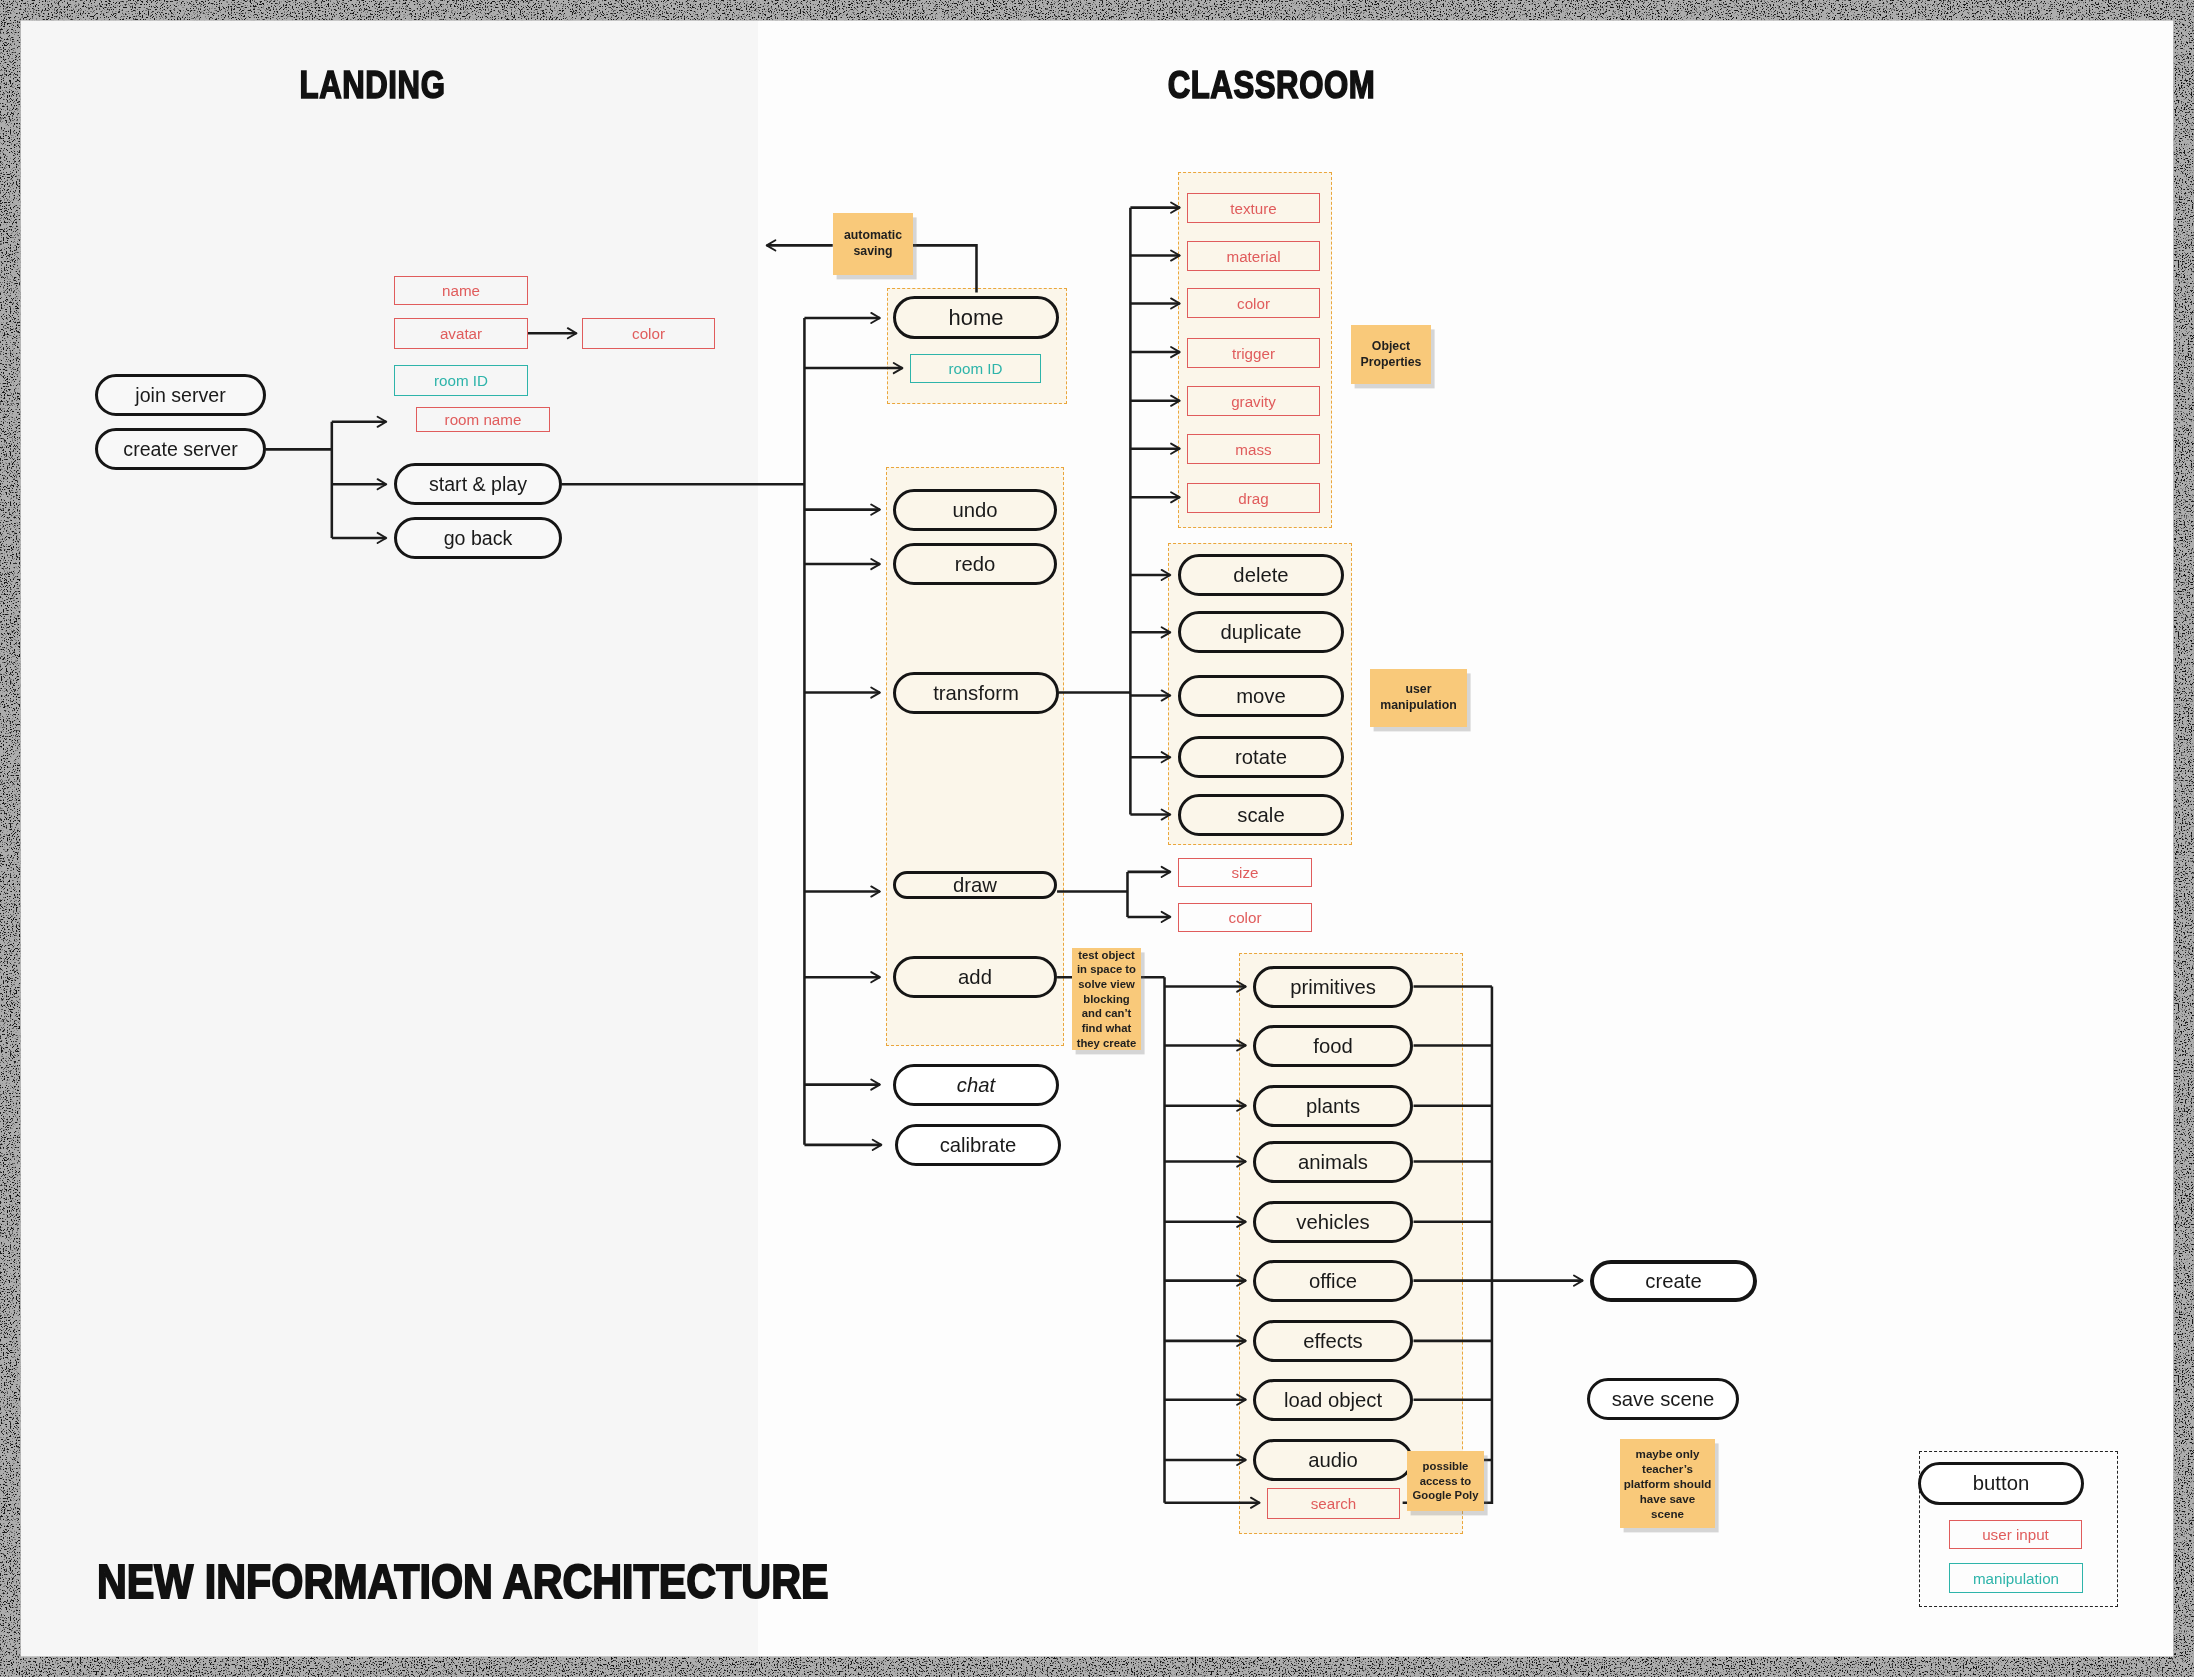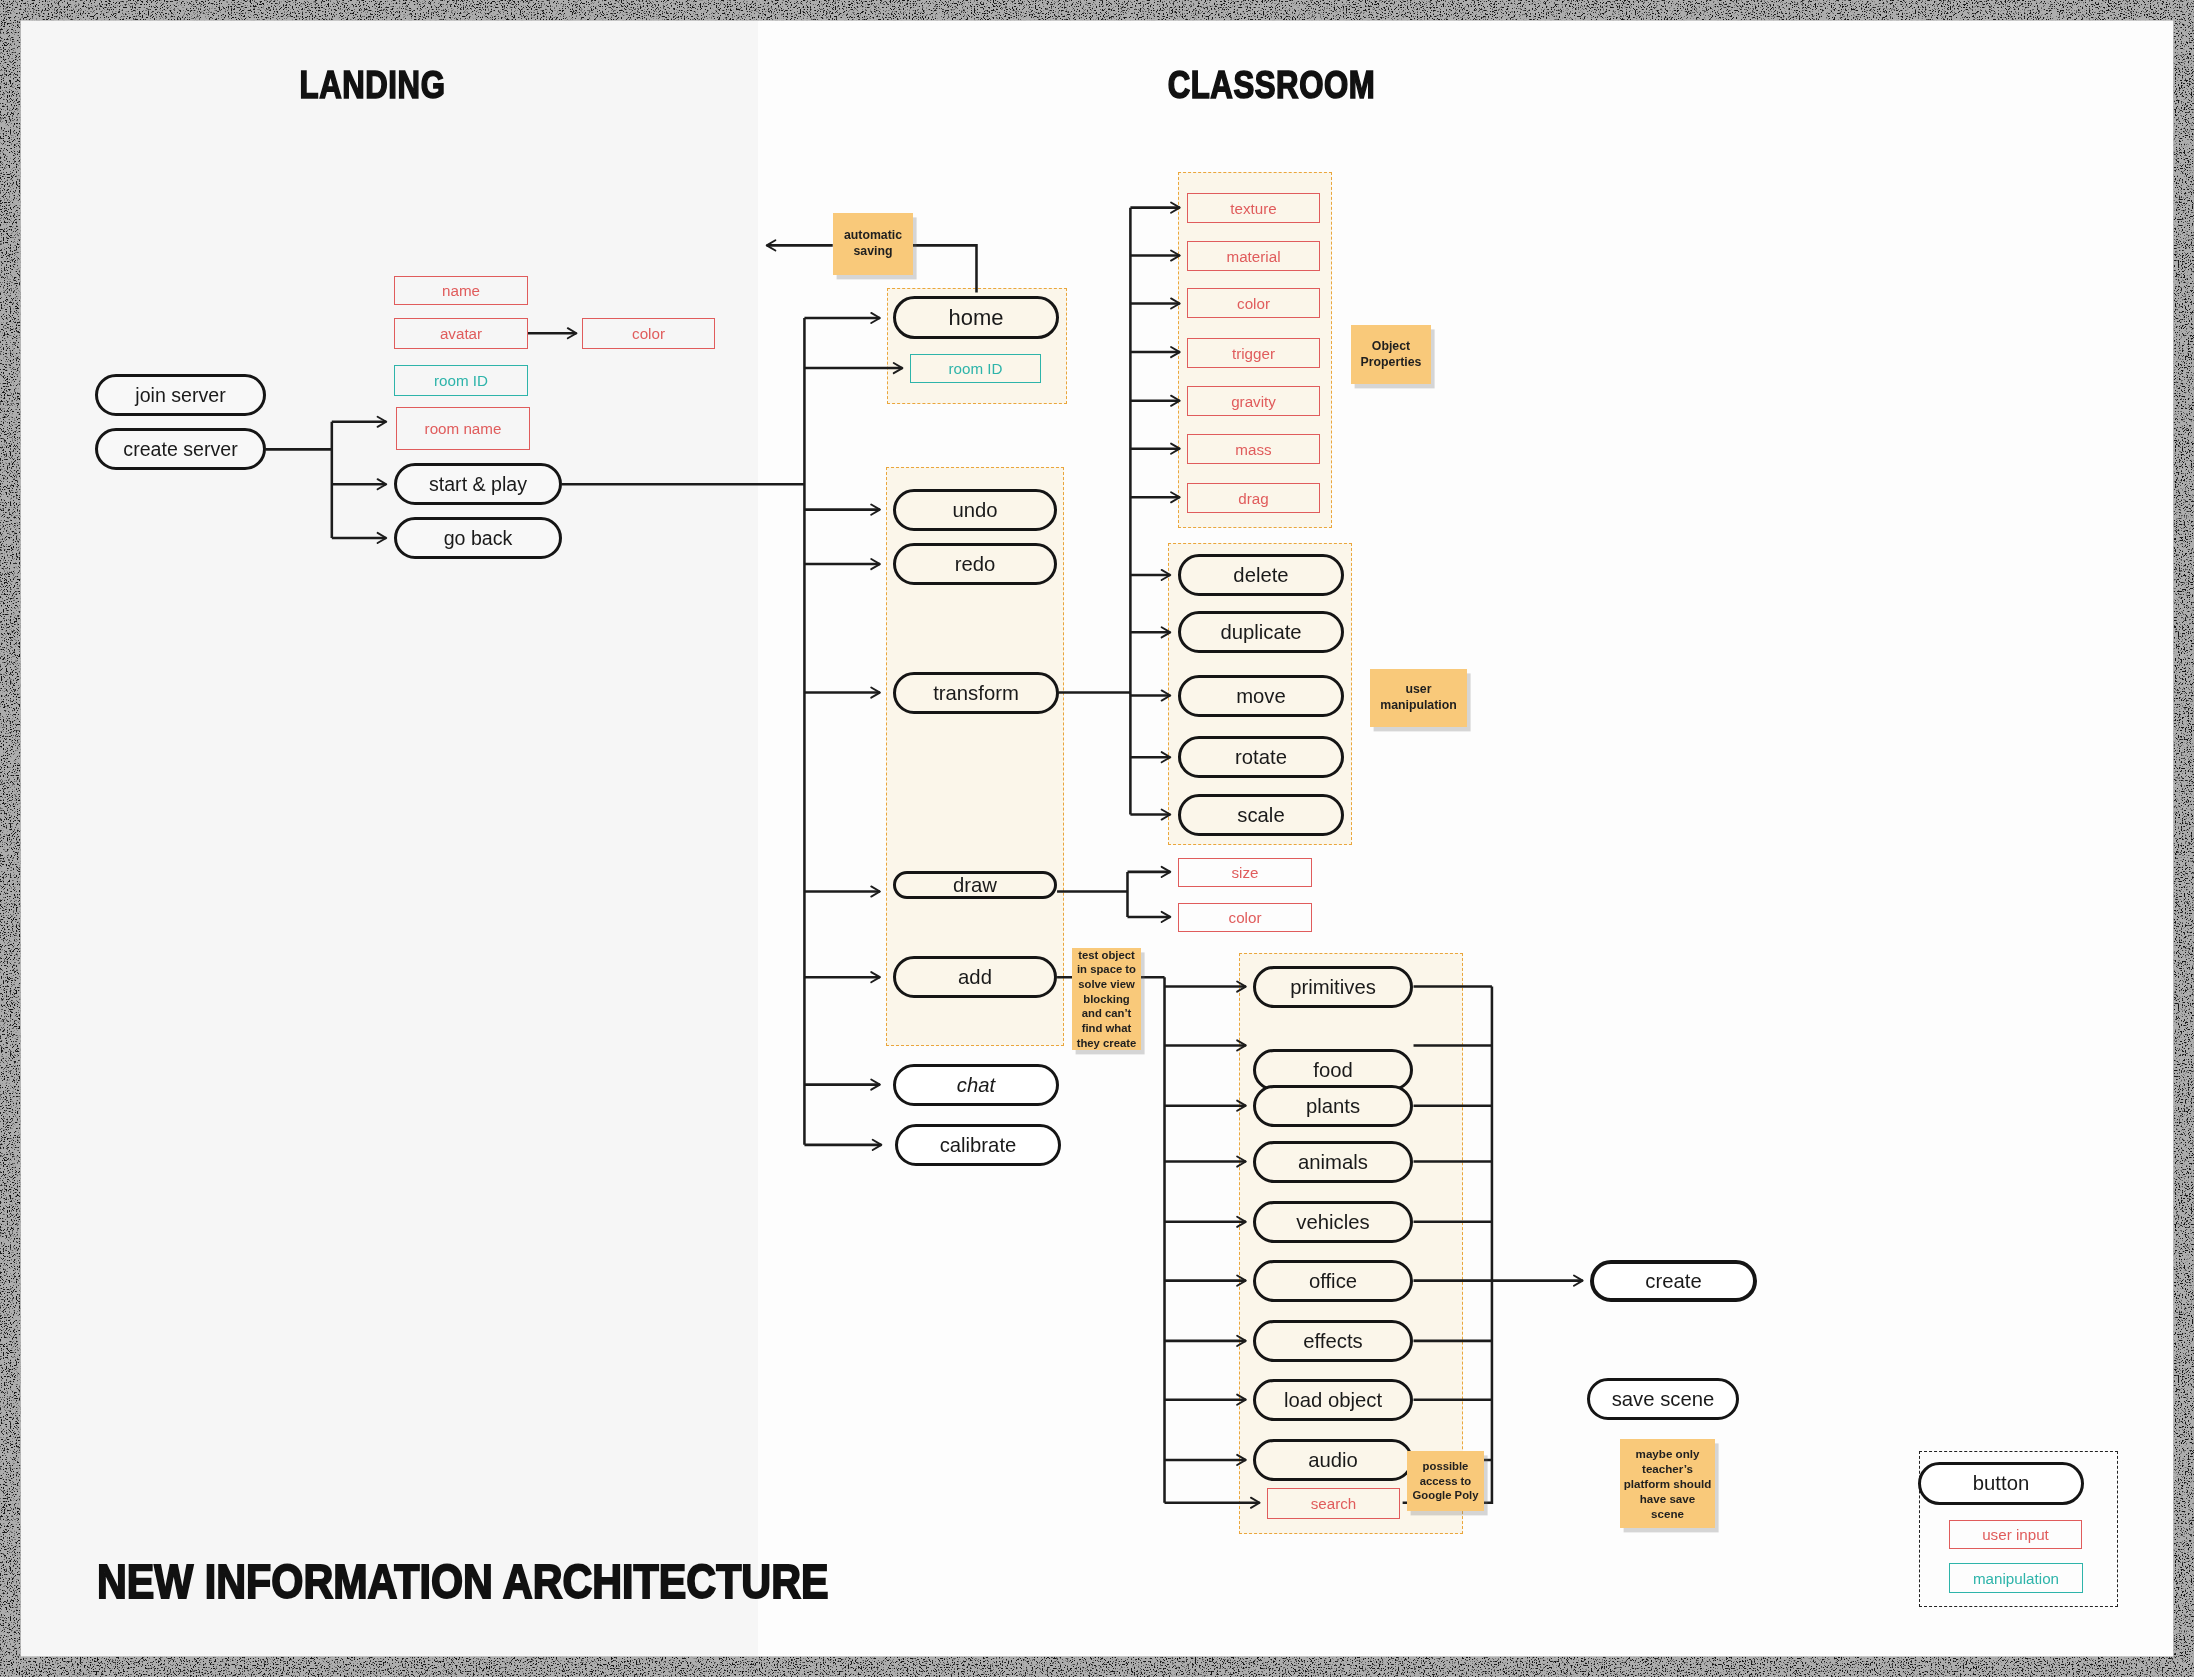--- a/index.html
+++ b/index.html
@@ -98,21 +98,21 @@
       <path d="M1947 1764 H2180" marker-end="url(#arr)"></path>
     </g>
   </svg>
 
   <div class="pill gray" style="left:95px;top:374px;width:171px;height:42px;">join server</div>
   <div class="pill gray" style="left:95px;top:428px;width:171px;height:42px;">create server</div>
   <div class="ibox" style="left:394px;top:276px;width:134px;height:29px;">name</div>
   <div class="ibox" style="left:394px;top:318px;width:134px;height:30.5px;">avatar</div>
   <div class="ibox" style="left:582px;top:318px;width:133px;height:30.5px;">color</div>
   <div class="ibox teal" style="left:394px;top:365px;width:134px;height:31px;">room ID</div>
-  <div class="ibox" style="left:396px;top:407px;width:134px;height:43px;">room name</div>
+  <div class="ibox" style="left:416px;top:407px;width:134px;height:25px;">room name</div>
   <div class="pill gray" style="left:394px;top:463px;width:168px;height:42px;">start &amp; play</div>
   <div class="pill gray" style="left:394px;top:517px;width:168px;height:42px;">go back</div>
 
   <div class="note" style="left:833px;top:213px;width:80px;height:62px;">automatic saving</div>
   <div class="pill cream" style="left:893px;top:296px;width:166px;height:43px;font-size:22px;">home</div>
   <div class="ibox teal" style="left:910px;top:354px;width:131px;height:29px;">room ID</div>
 
   <div class="pill cream" style="left:893px;top:489px;width:164px;height:42px;">undo</div>
   <div class="pill cream" style="left:893px;top:543px;width:164px;height:42px;">redo</div>
   <div class="pill cream" style="left:893px;top:672px;width:166px;height:42px;">transform</div>
@@ -135,21 +135,21 @@
   <div class="pill cream" style="left:1178px;top:675px;width:166px;height:42px;">move</div>
   <div class="pill cream" style="left:1178px;top:736px;width:166px;height:42px;">rotate</div>
   <div class="pill cream" style="left:1178px;top:794px;width:166px;height:42px;">scale</div>
   <div class="note" style="left:1370px;top:669px;width:97px;height:58px;">user manipulation</div>
 
   <div class="ibox" style="left:1178px;top:858px;width:134px;height:29px;">size</div>
   <div class="ibox" style="left:1178px;top:903px;width:134px;height:29px;">color</div>
 
   <div class="note small" style="left:1072px;top:948px;width:69px;height:102px;padding:2.9px;">test object in space to solve view blocking and can’t find what they create</div>
   <div class="pill cream" style="left:1253px;top:966px;width:160px;height:42px;">primitives</div>
-  <div class="pill cream" style="left:1253px;top:1025px;width:160px;height:42px;margin-top:24px;">food</div>
+  <div class="pill cream" style="left:1253px;top:1025px;width:160px;height:42px;">food</div>
   <div class="pill cream" style="left:1253px;top:1085px;width:160px;height:42px;">plants</div>
   <div class="pill cream" style="left:1253px;top:1141px;width:160px;height:42px;">animals</div>
   <div class="pill cream" style="left:1253px;top:1201px;width:160px;height:42px;">vehicles</div>
   <div class="pill cream" style="left:1253px;top:1260px;width:160px;height:42px;">office</div>
   <div class="pill cream" style="left:1253px;top:1320px;width:160px;height:42px;">effects</div>
   <div class="pill cream" style="left:1253px;top:1379px;width:160px;height:42px;">load object</div>
   <div class="pill cream" style="left:1253px;top:1439px;width:160px;height:42px;">audio</div>
   <div class="ibox" style="left:1267px;top:1488px;width:133px;height:30.5px;">search</div>
   <div class="note small" style="left:1407px;top:1451px;width:77px;height:60px;padding:2.9px;">possible access to Google Poly</div>
 

